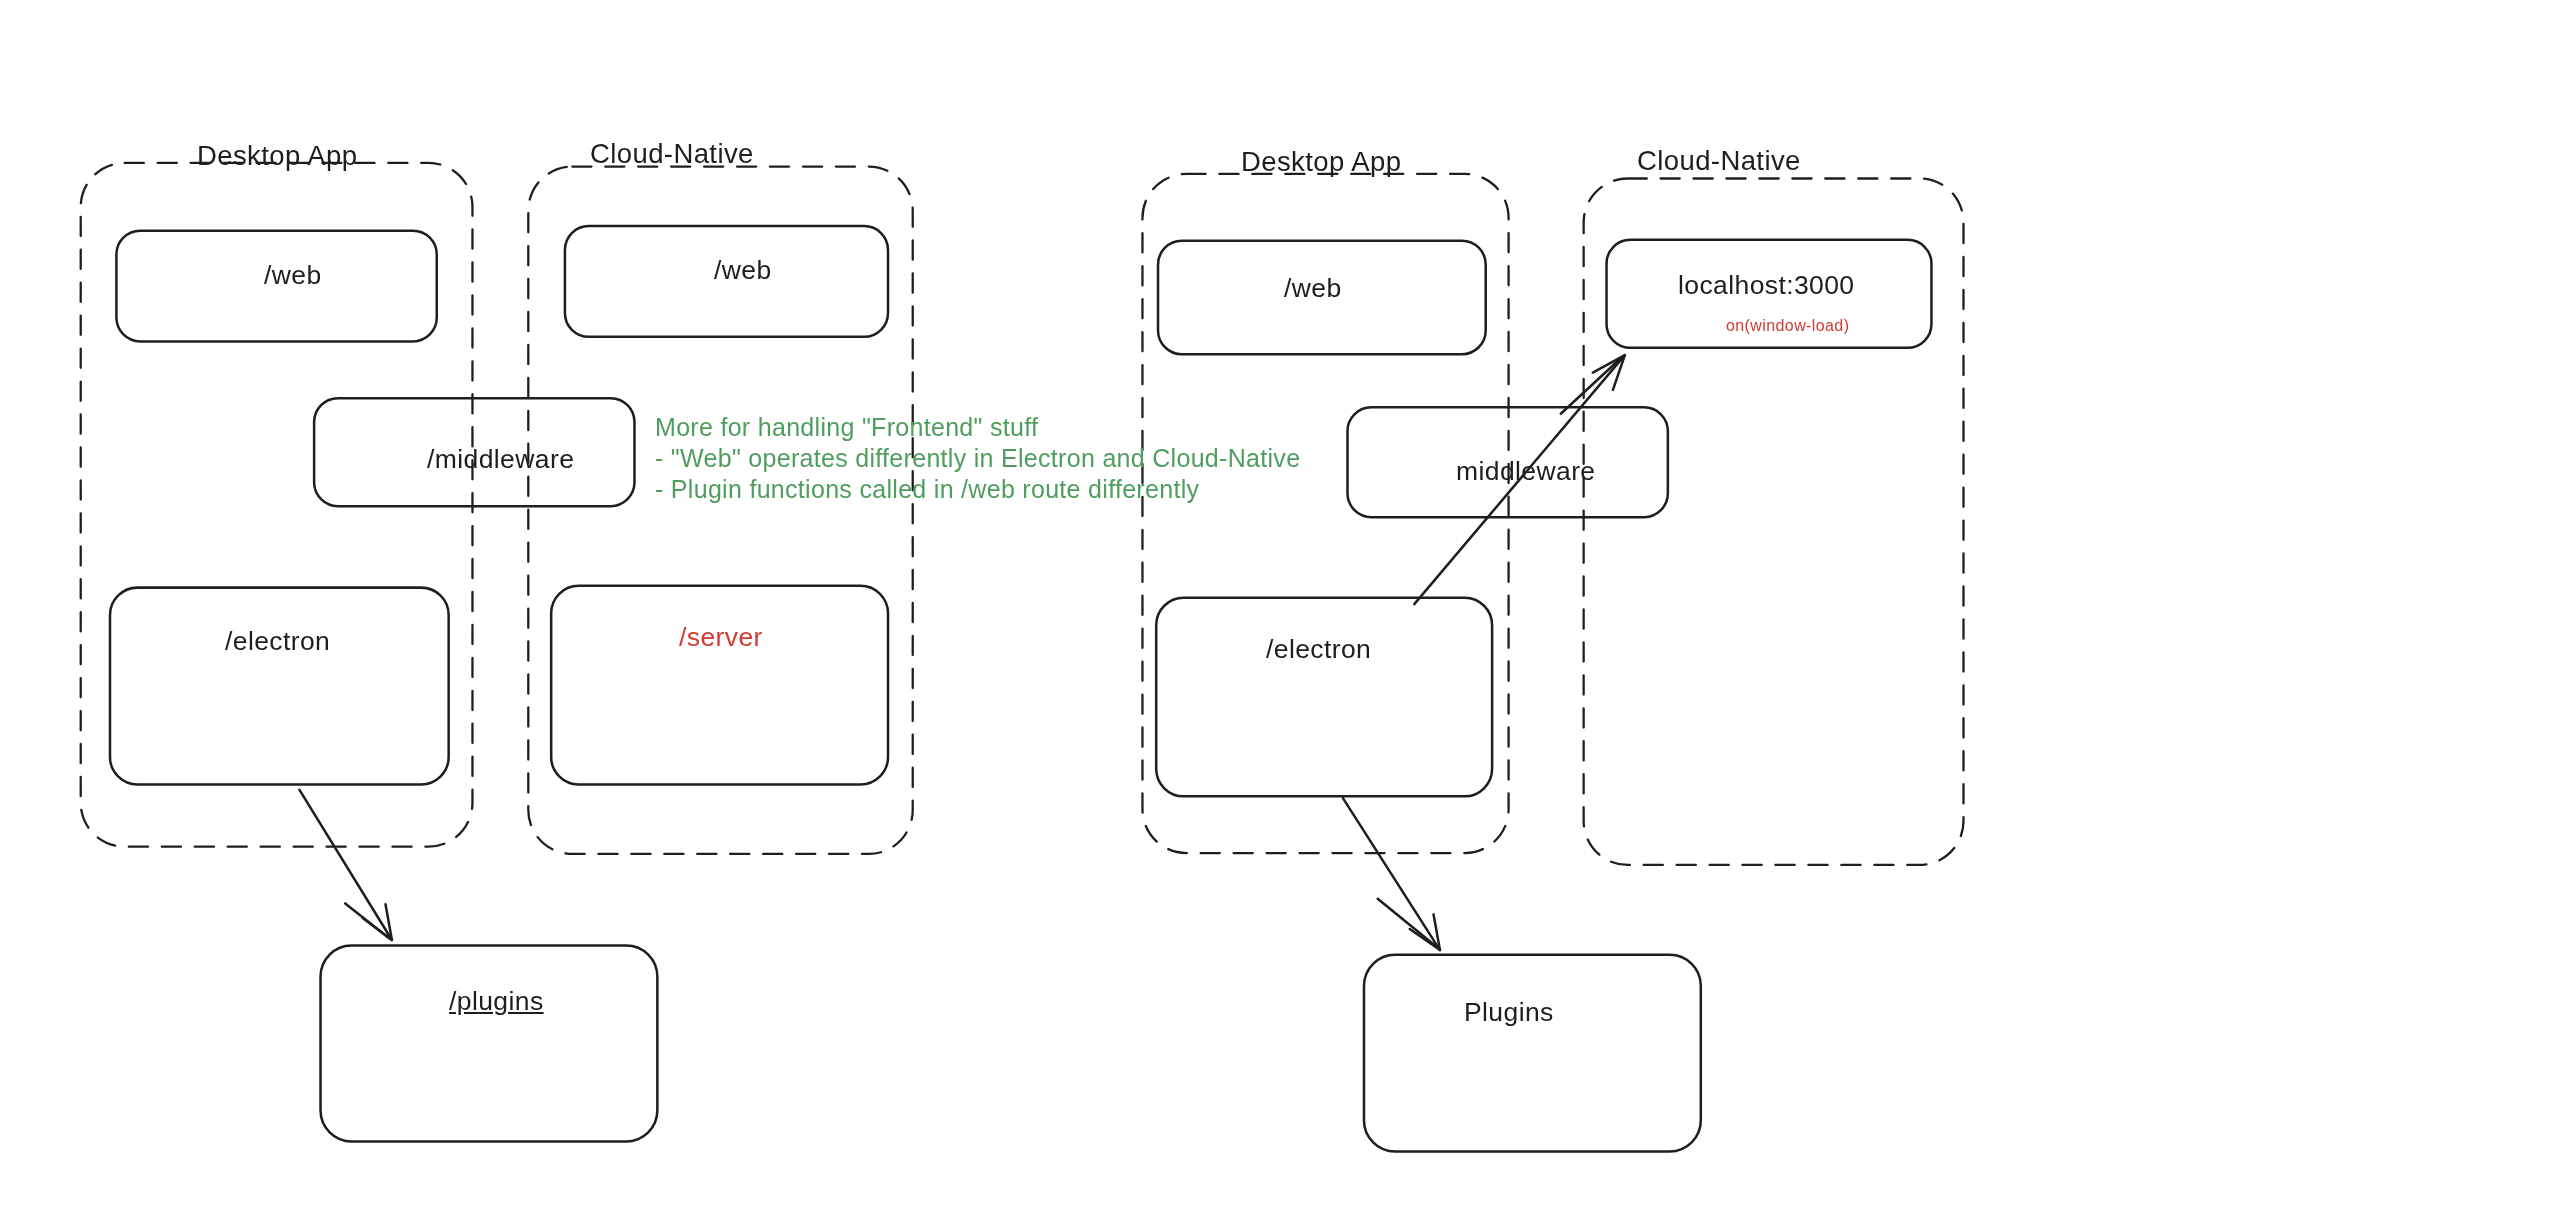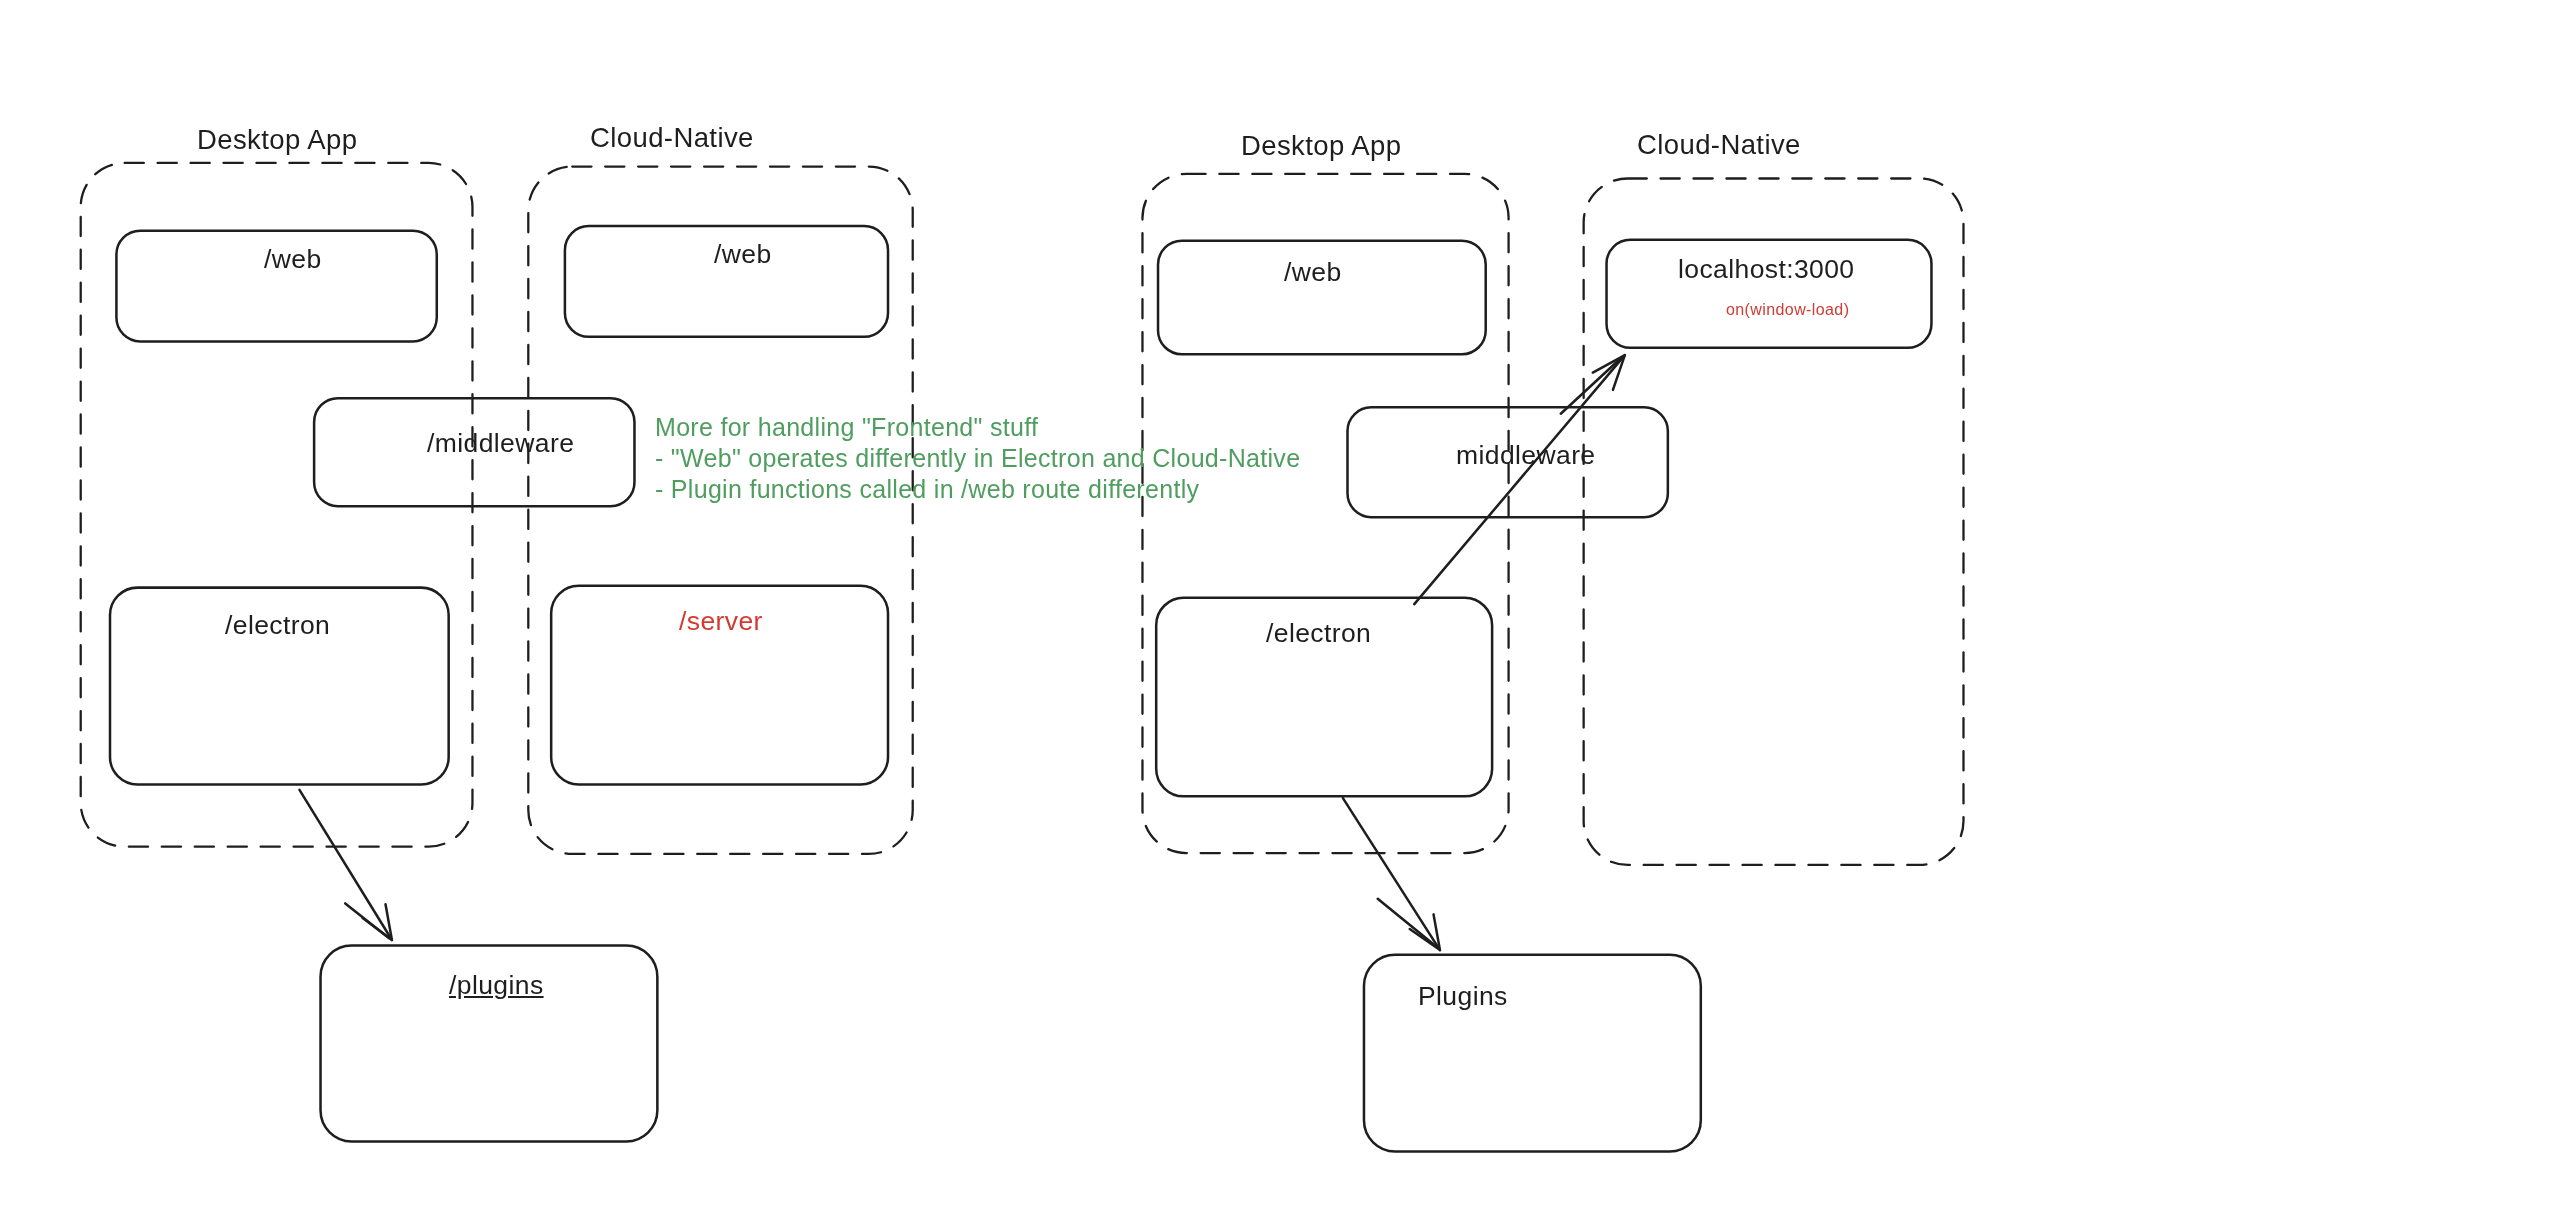--- a/index.html
+++ b/index.html
@@ -28,20 +28,21 @@
   svg.scene rect.dashed{
     stroke-width:2.5;
     stroke-dasharray:21 15;
   }
   .lbl{
     position:absolute;
     white-space:nowrap;
     font-size:26.5px;
     letter-spacing:0.4px;
     color:var(--ink);
+    margin-top:16px;
   }
   .section-lbl{font-size:27.5px;}
   .red-text{color:var(--red);}
   .green-text{color:var(--green);}
   .note{position:absolute;font-size:25px;line-height:31px;letter-spacing:0.3px;white-space:nowrap;}
   .note .line{white-space:nowrap;}
   .small-lbl{font-size:16px;}
 </style>
 </head>
 <body>
@@ -117,17 +118,17 @@
   <div class="lbl" style="left:1284px;top:257px;">/web</div>
 
   <div class="lbl" style="left:1678px;top:254px;">localhost:3000</div>
 
   <div class="lbl red-text small-lbl" style="left:1726px;top:301px;">on(window-load)</div>
 
   <div class="lbl" style="left:1456px;top:440px;">middleware</div>
 
   <div class="lbl" style="left:1266px;top:618px;">/electron</div>
 
-  <div class="lbl" style="left:1418px;top:981px;">Plugins</div>
+  <div class="lbl" style="left:1464px;top:981px;">Plugins</div>
 
 
 </div>
 
 
 </body></html>

